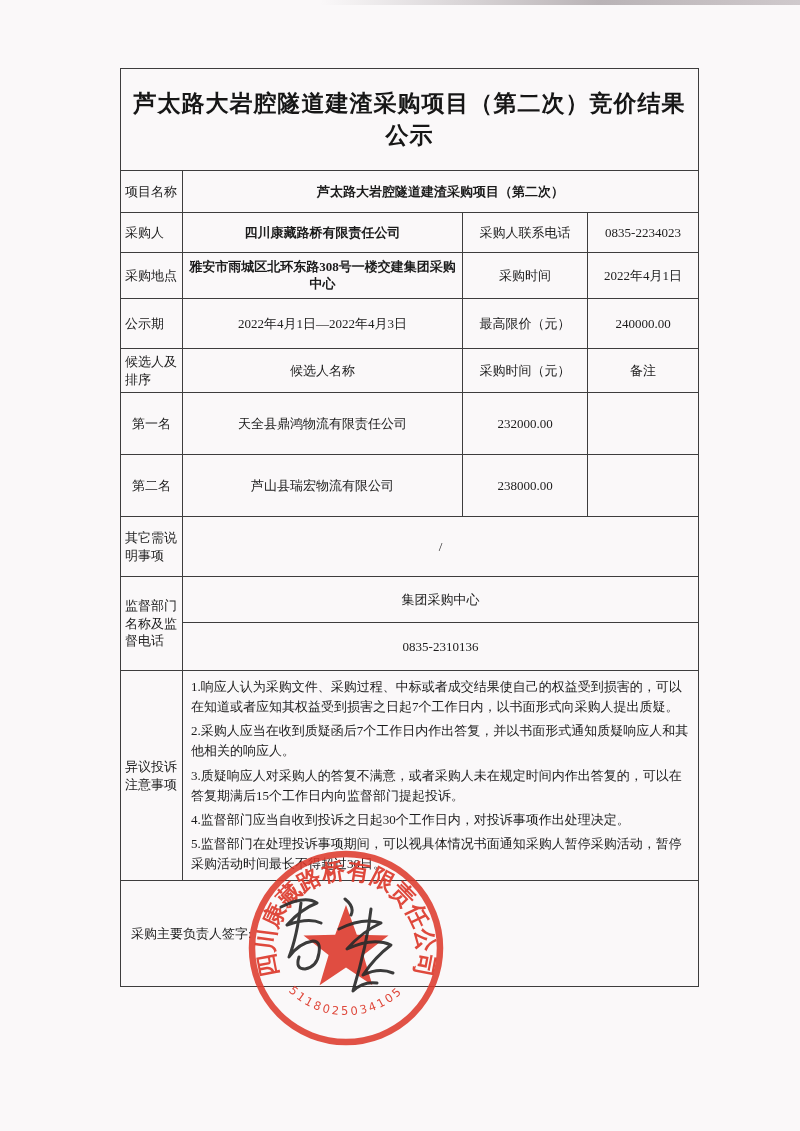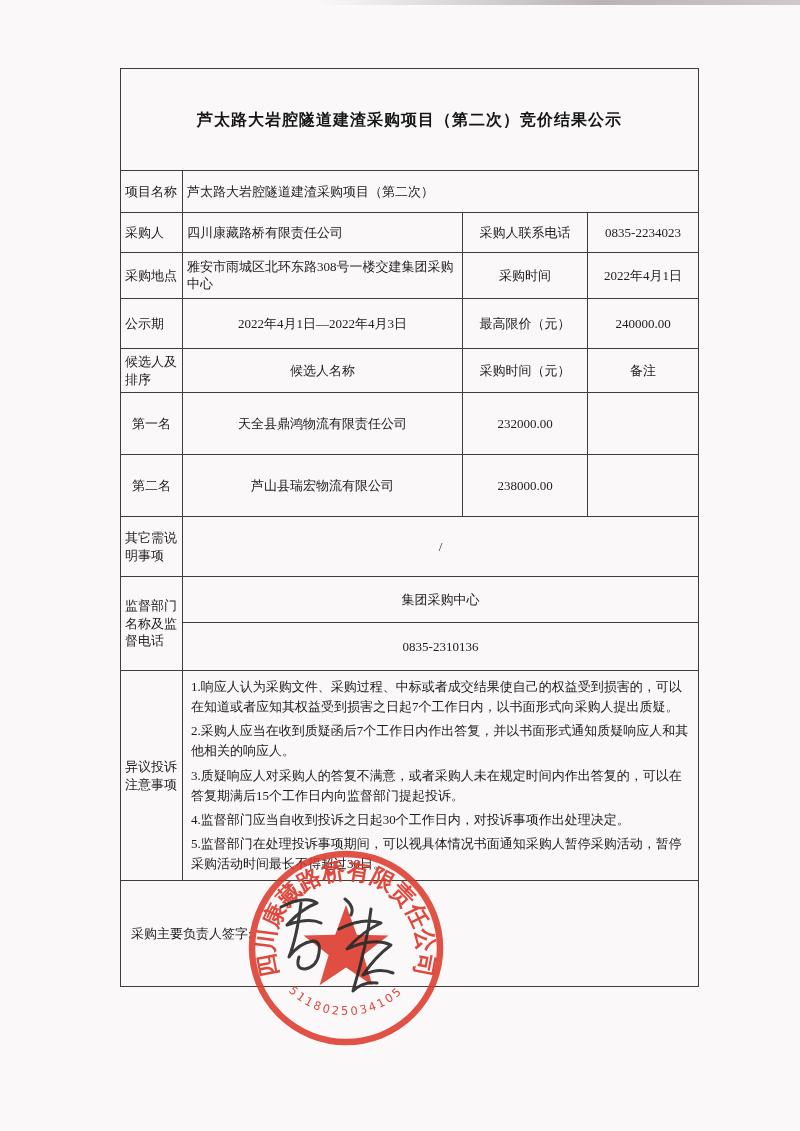--- a/index.html
+++ b/index.html
@@ -17,26 +17,26 @@
     border-collapse:collapse;table-layout:fixed;
     font-size:13px;line-height:1.35;
   }
   .doc-table td{
     border:1.6px solid #3d3d3d;
     padding:2px 4px;
     vertical-align:middle;
     overflow:hidden;
   }
   .title-cell{
-    text-align:center;font-size:16px;font-weight:bold;
+    text-align:center;font-size:23px;font-weight:bold;
     letter-spacing:1px;color:#161616;
   }
   .lab{text-align:left;padding-left:5px;margin-left:48px;}
   .c{text-align:center;}
-  .l{text-align:left;padding-left:7px;}
+  .l{text-align:center;padding-left:7px;font-weight:bold;}
   .notes{padding:8px 8px 8px 8px;line-height:1.55;vertical-align:top;}
   .notes div{margin:4px;}
   .sig-cell{position:relative;vertical-align:middle;}
   .sig-label{padding-left:6px;}
   .seal-wrap{
     position:absolute;left:243px;top:845px;width:206px;height:206px;
     pointer-events:none;
   }
   .seal-wrap svg{width:100%;height:100%;}
 </style>

